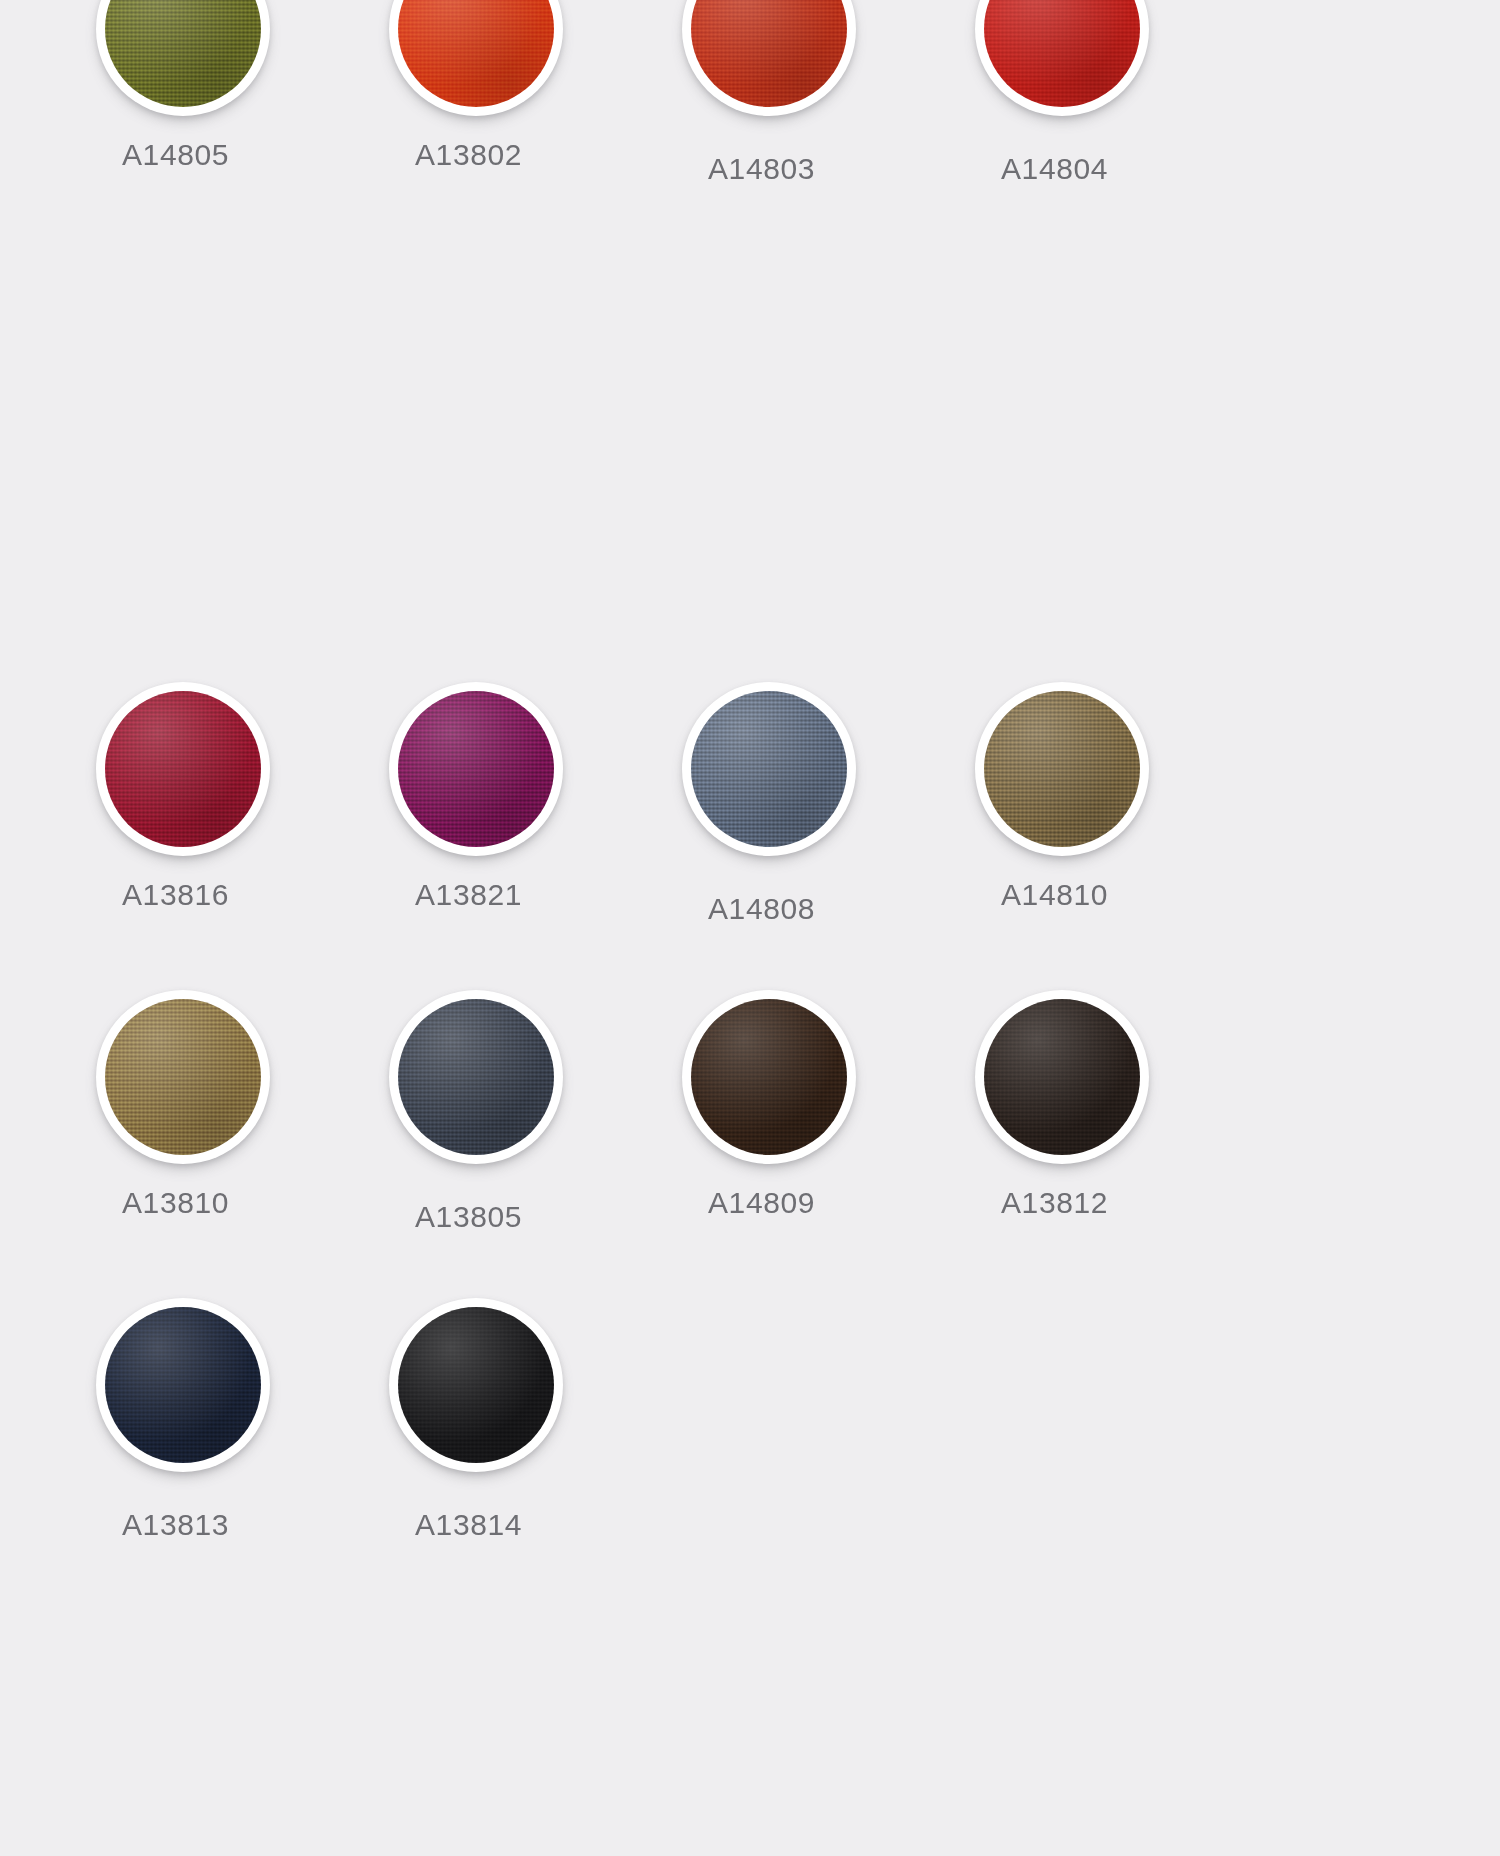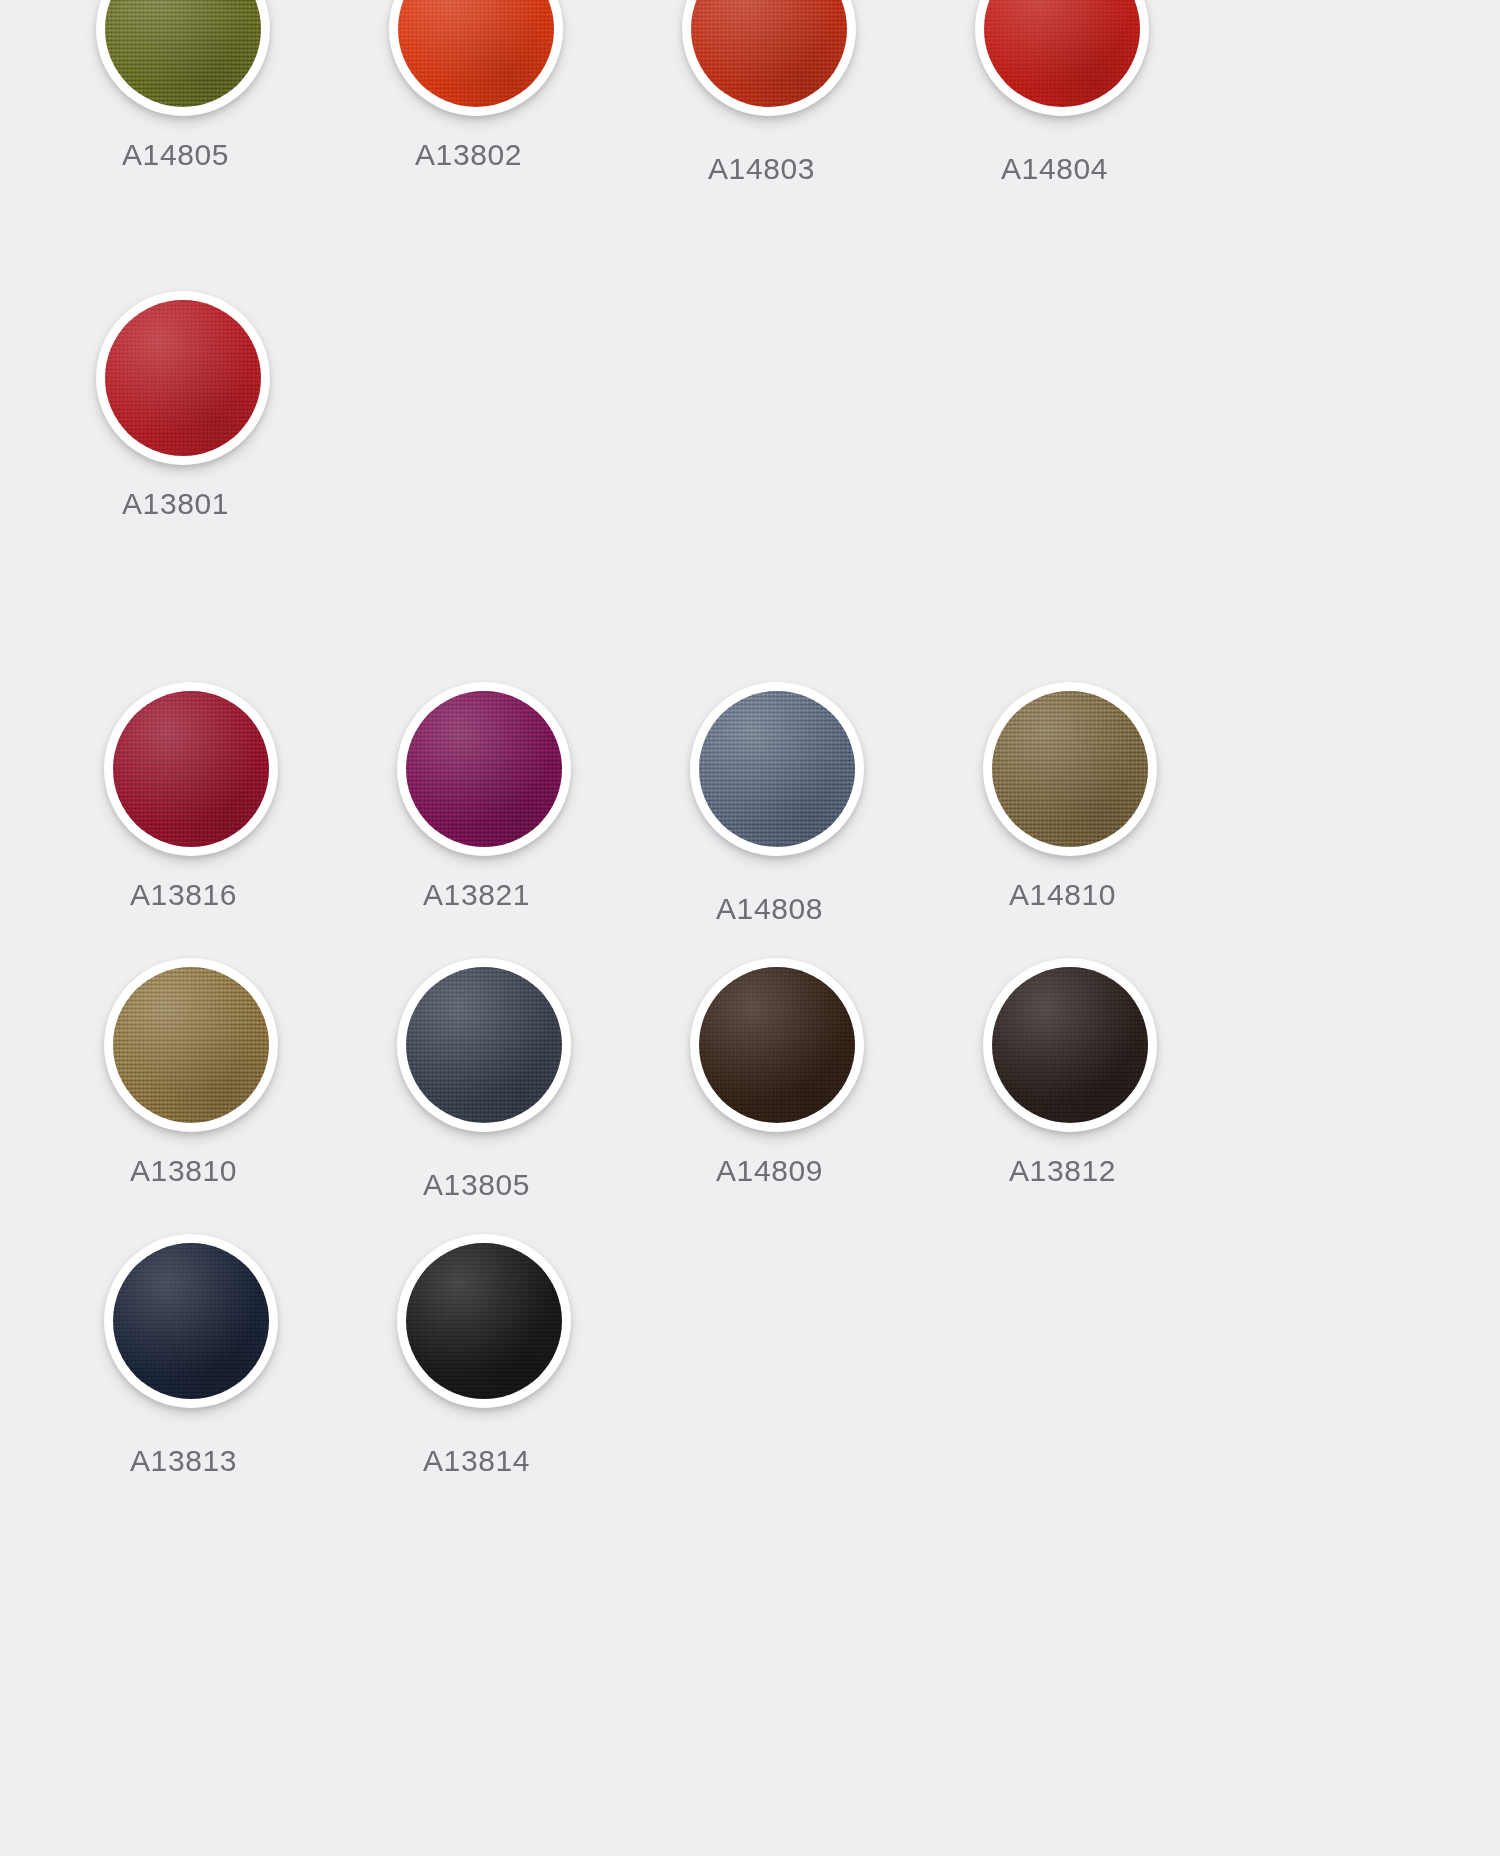--- a/index.html
+++ b/index.html
@@ -34,22 +34,22 @@
   .group-top {
     position: absolute;
     top: -58px;
     left: 0;
     row-gap: 105px;
   }
 
   .group-bottom {
     position: absolute;
     top: 682px;
-    left: 8px;
-    row-gap: 32px;
+    left: 0;
+    row-gap: 64px;
   }
 
   .swatch-cell {
     width: 293px;
     display: flex;
     flex-direction: column;
     align-items: flex-start;
   }
 
   .disc-wrap {
@@ -179,28 +179,20 @@
         <div class="swatch-label nudge-down-1">A14803</div>
       </div>
       <div class="swatch-cell">
         <div class="disc-wrap">
           <div class="disc">
             <div class="fabric" style="background-color: rgb(194, 32, 27);"></div>
           </div>
         </div>
         <div class="swatch-label nudge-down-1">A14804</div>
       </div>
-      <div class="swatch-cell">
-        <div class="disc-wrap">
-          <div class="disc">
-            <div class="fabric" style="background-color: rgb(181, 32, 40);"></div>
-          </div>
-        </div>
-        <div class="swatch-label">A13801</div>
-      </div>
     </div>
 
   <div class="swatch-group group-bottom">
       <div class="swatch-cell">
         <div class="disc-wrap">
           <div class="disc">
             <div class="fabric" style="background-color: rgb(150, 23, 47);"></div>
           </div>
         </div>
         <div class="swatch-label">A13816</div>

